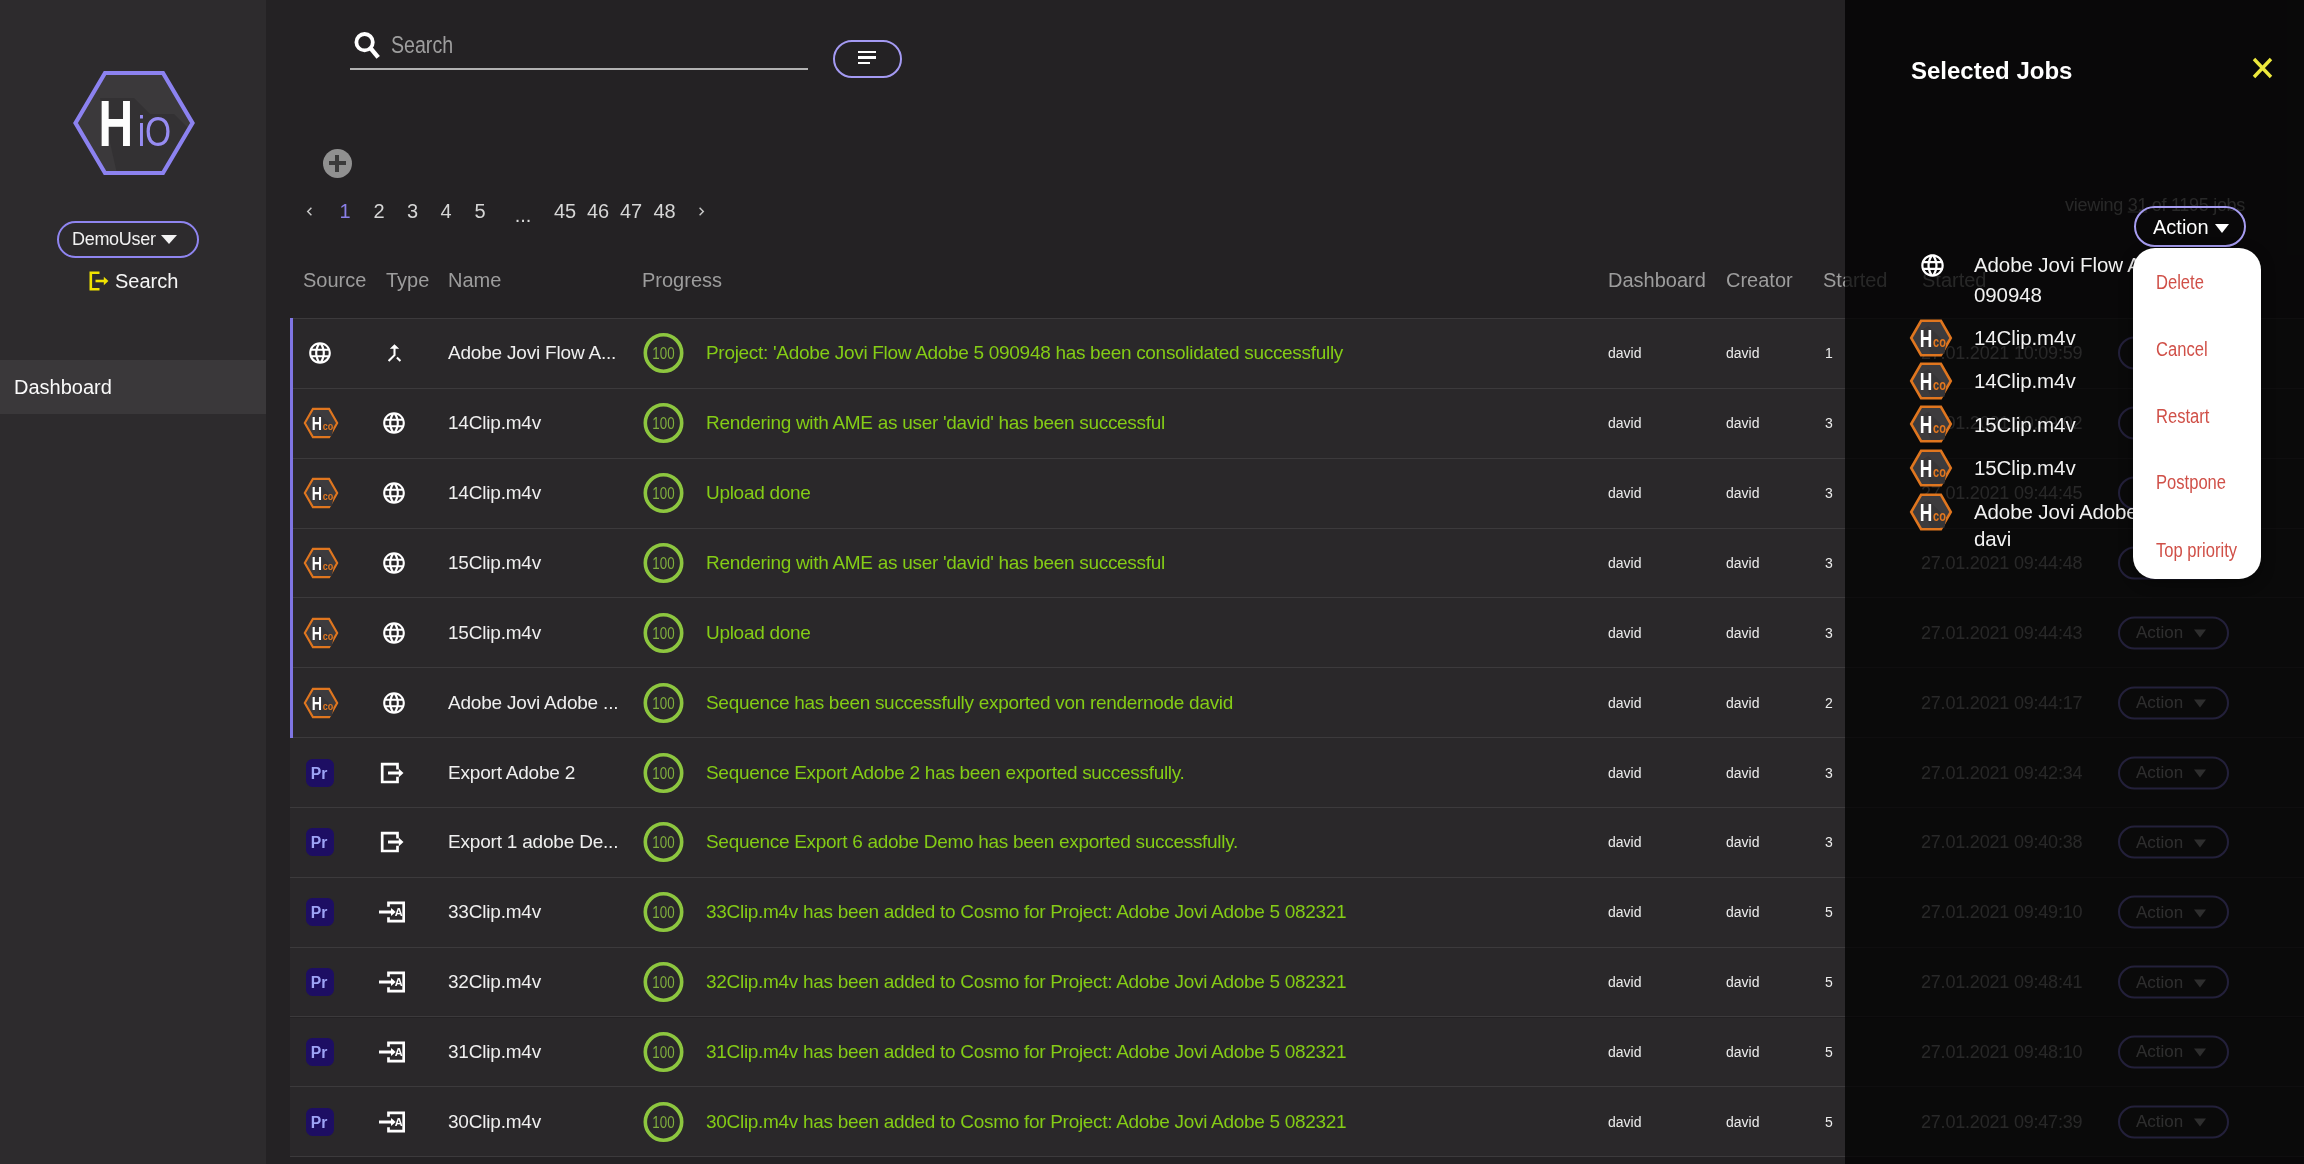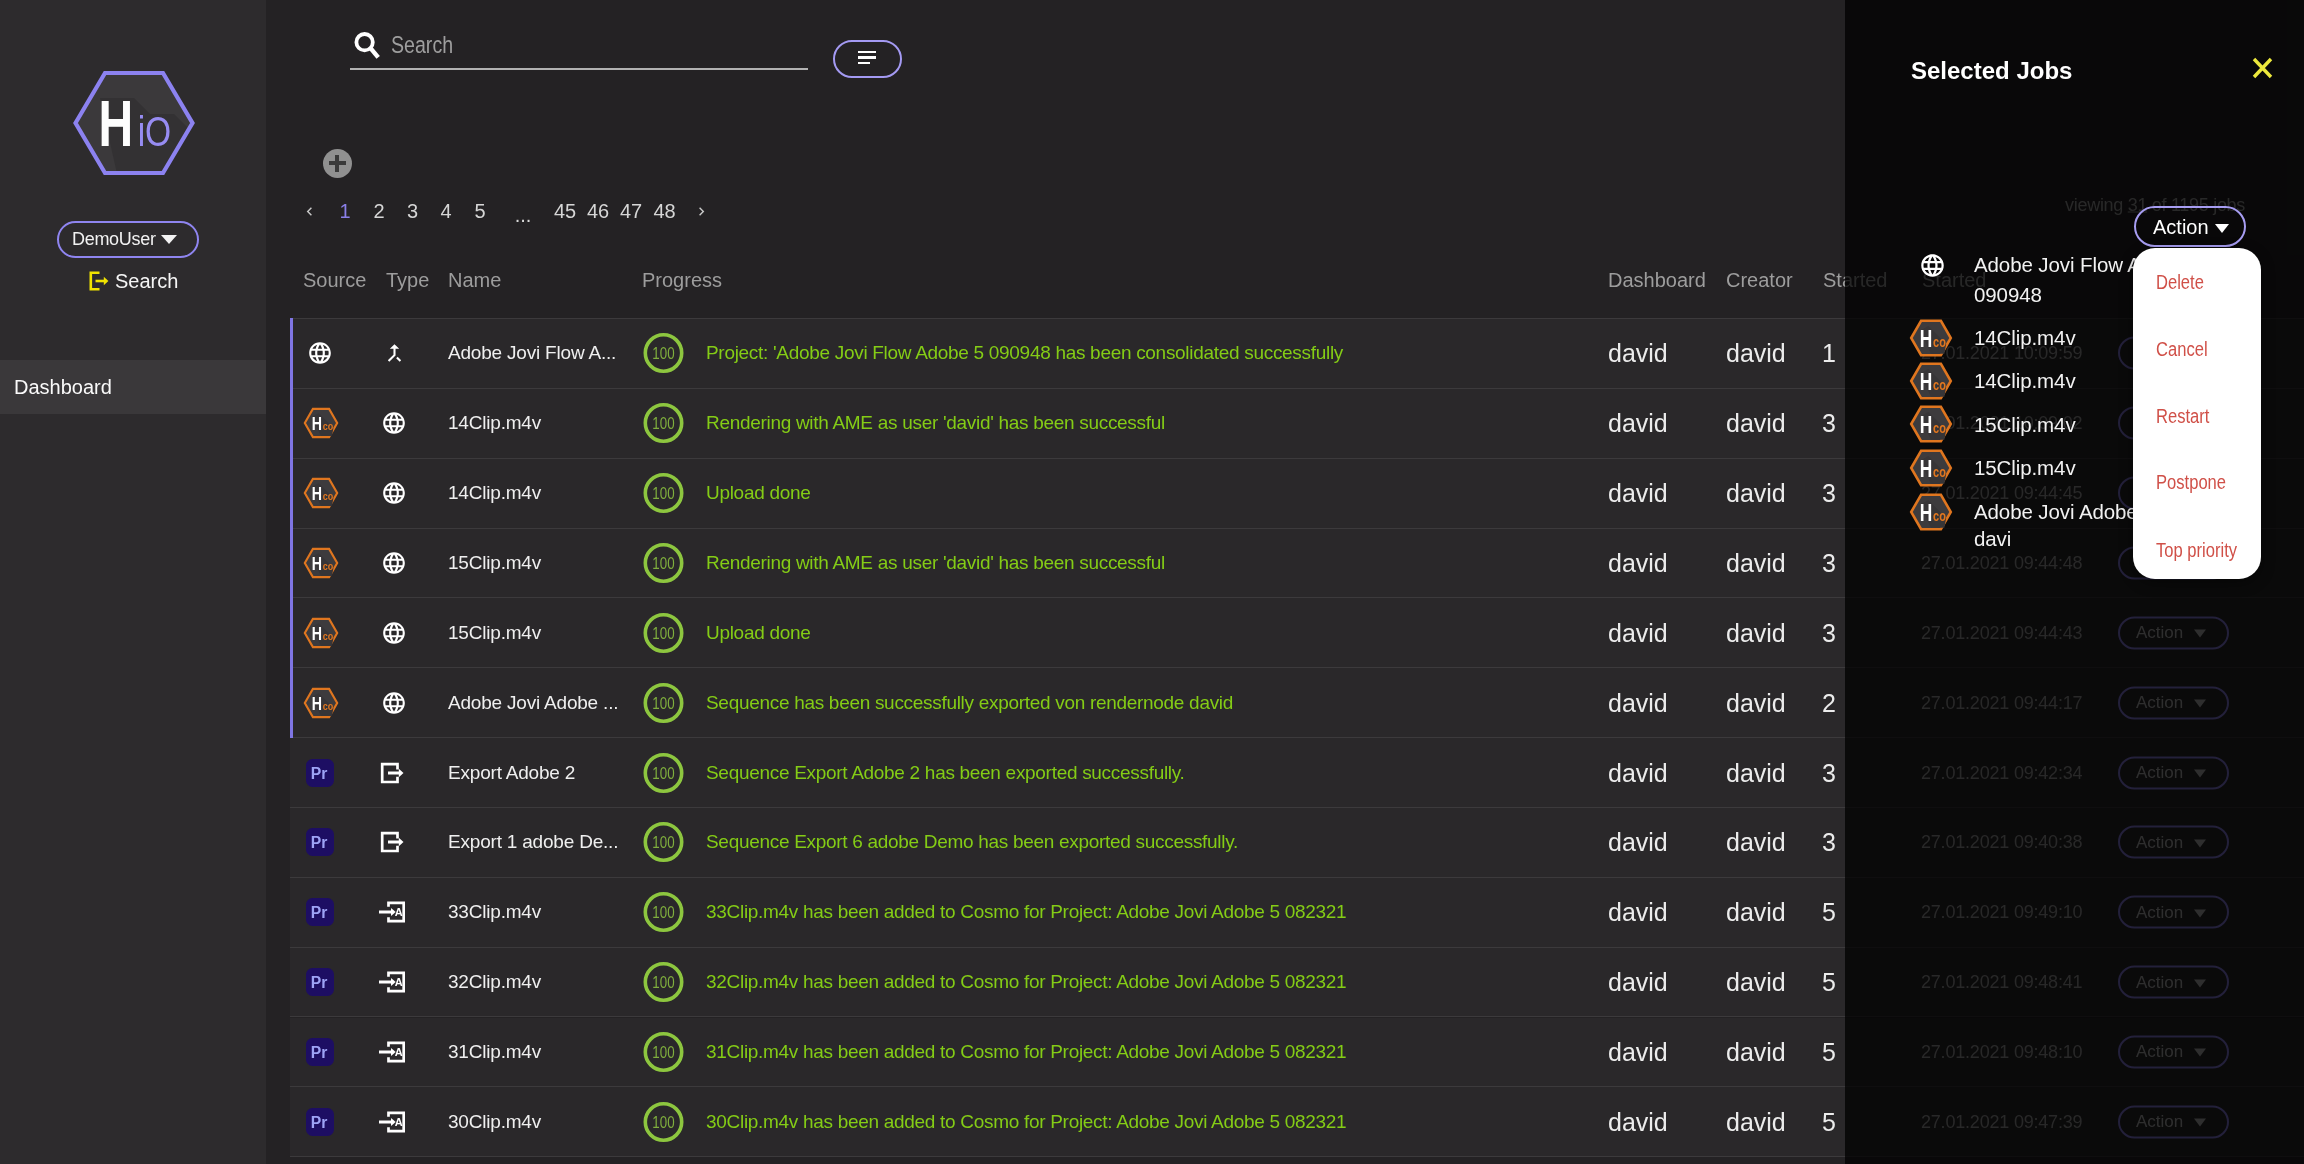--- a/index.html
+++ b/index.html
@@ -5,21 +5,21 @@
   *{box-sizing:border-box;}
   #page{position:relative;width:2304px;height:1164px;overflow:hidden;
         font-family:"Liberation Sans",sans-serif;background:#242224;}
   .abs{position:absolute;}
   .txt{position:absolute;white-space:nowrap;}
   .row{position:absolute;left:290px;width:2014px;height:70.85px;background:#2a282a;
        border-bottom:1px solid #3c3a3c;}
   .hdr{color:#9d9d9d;font-size:20px;}
   .cellname{color:#efefef;font-size:19px;letter-spacing:-0.2px;}
   .msg{color:#84cc16;font-size:19px;letter-spacing:-0.3px;}
-  .dv{color:#ececec;font-size:25px;}
+  .dv{color:#ececec;font-size:14px;}
   .ts{color:#9e9e9e;font-size:18px;letter-spacing:-0.2px;}
   .actpill{position:absolute;left:1828px;width:111px;height:33px;border:2px solid #8a80e8;
            border-radius:17px;}
   .actpill .at{position:absolute;left:16px;top:50%;transform:translateY(-50%);
                color:#b9b9b9;font-size:17px;}
   .actpill .ac{position:absolute;right:21px;top:50%;transform:translateY(-37%);
                width:0;height:0;border-left:6.5px solid transparent;border-right:6.5px solid transparent;
                border-top:8px solid #b9b9b9;}
   .pgn{position:absolute;top:200px;color:#d5d5d5;font-size:20px;width:34px;text-align:center;}
   .menuitem{position:absolute;left:23px;color:#d05048;font-size:19.5px;transform-origin:0 50%;}

